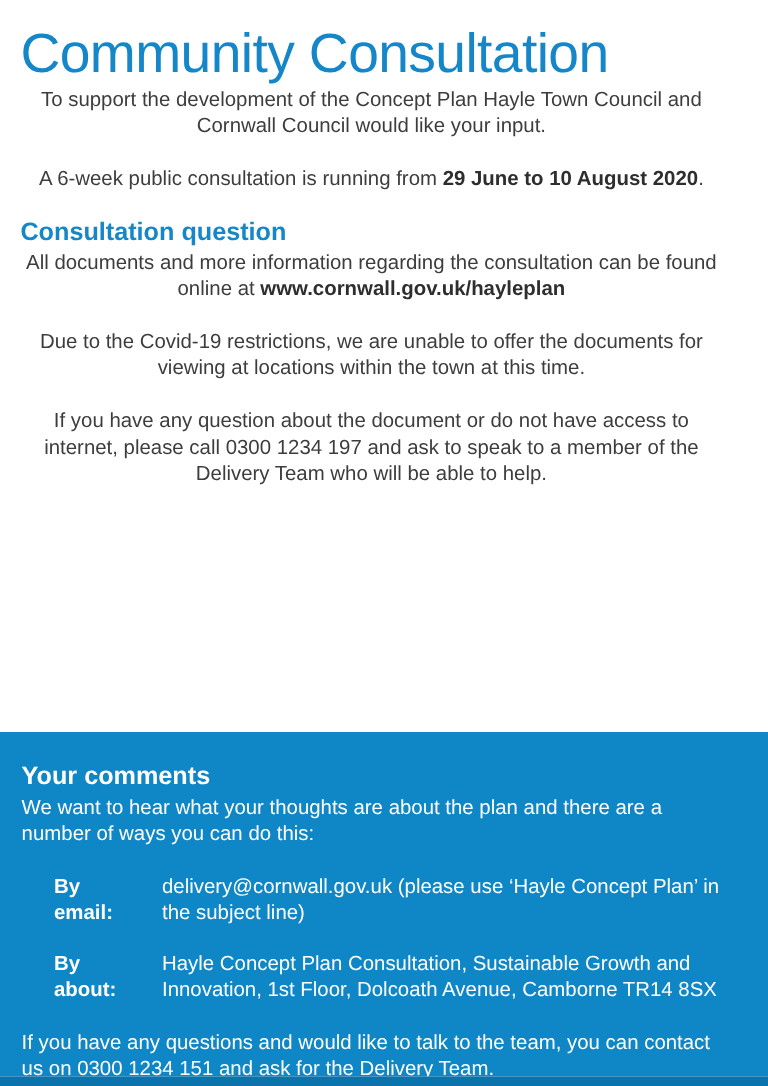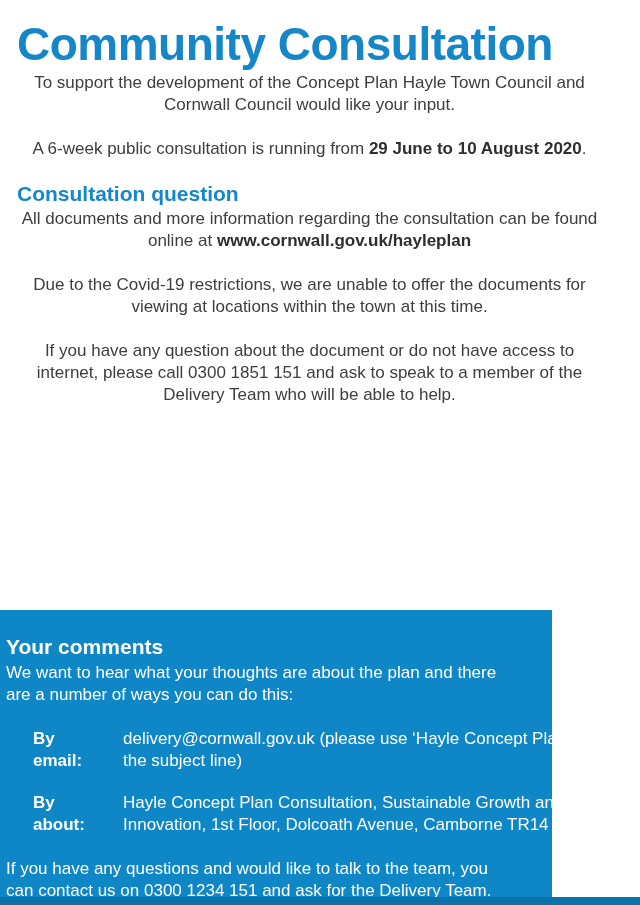--- a/index.html
+++ b/index.html
@@ -15,21 +15,21 @@
     overflow: hidden;
     background: #ffffff;
   }
   .content {
     padding: 8px 38px 0 17px;
   }
   .page-title {
     margin: 0;
     padding-top: 8px;
     font-size: 46px;
-    font-weight: bold;
+    font-weight: normal;
     line-height: 1.22;
     letter-spacing: -0.5px;
     color: #1587c9;
   }
   .section-heading {
     margin: 21px 0 3px 0;
     font-size: 21px;
     font-weight: bold;
     line-height: 1.1;
     color: #1587c9;
@@ -40,25 +40,25 @@
     line-height: 22px;
     color: #3d3d3d;
     max-width: 588px;
     text-align: center;
   }
   .body-para b { color: #2e2e2e; }
 
   .comments-panel {
     position: absolute;
     top: 610px; left: 0;
-    width: 552px; height: 287px;
+    width: 640px; height: 287px;
     background: #0f86c6;
     color: #ffffff;
     box-sizing: border-box;
-    padding: 25px 40px 0 6px;
+    padding: 25px 40px 0 18px;
   }
   .comments-heading {
     margin: 0 0 4px 0;
     font-size: 21px;
     font-weight: bold;
     line-height: 1.1;
     color: #ffffff;
   }
   .comments-para {
     margin: 0 0 22px 0;
@@ -105,21 +105,21 @@
     <p class="body-para">To support the development of the Concept Plan Hayle Town Council and Cornwall Council would like your input.</p>
 
     <p class="body-para"><span>A 6-week public consultation is running from </span><b>29 June to 10 August 2020</b><span>.</span></p>
 
     <h2 class="section-heading">Consultation question</h2>
 
     <p class="body-para"><span>All documents and more information regarding the consultation can be found online at </span><b>www.cornwall.gov.uk/hayleplan</b></p>
 
     <p class="body-para">Due to the Covid-19 restrictions, we are unable to offer the documents for viewing at locations within the town at this time.</p>
 
-    <p class="body-para">If you have any question about the document or do not have access to internet, please call 0300 1851 151 and ask to speak to a member of the Delivery Team who will be able to help.</p>
+    <p class="body-para">If you have any question about the document or do not have access to internet, please call 0300 1234 197 and ask to speak to a member of the Delivery Team who will be able to help.</p>
 
   </div>
 
   <div class="comments-panel">
 
     <h2 class="comments-heading">Your comments</h2>
 
     <p class="comments-para">We want to hear what your thoughts are about the plan and there are a number of ways you can do this:</p>
 
     <div class="contact-list">

